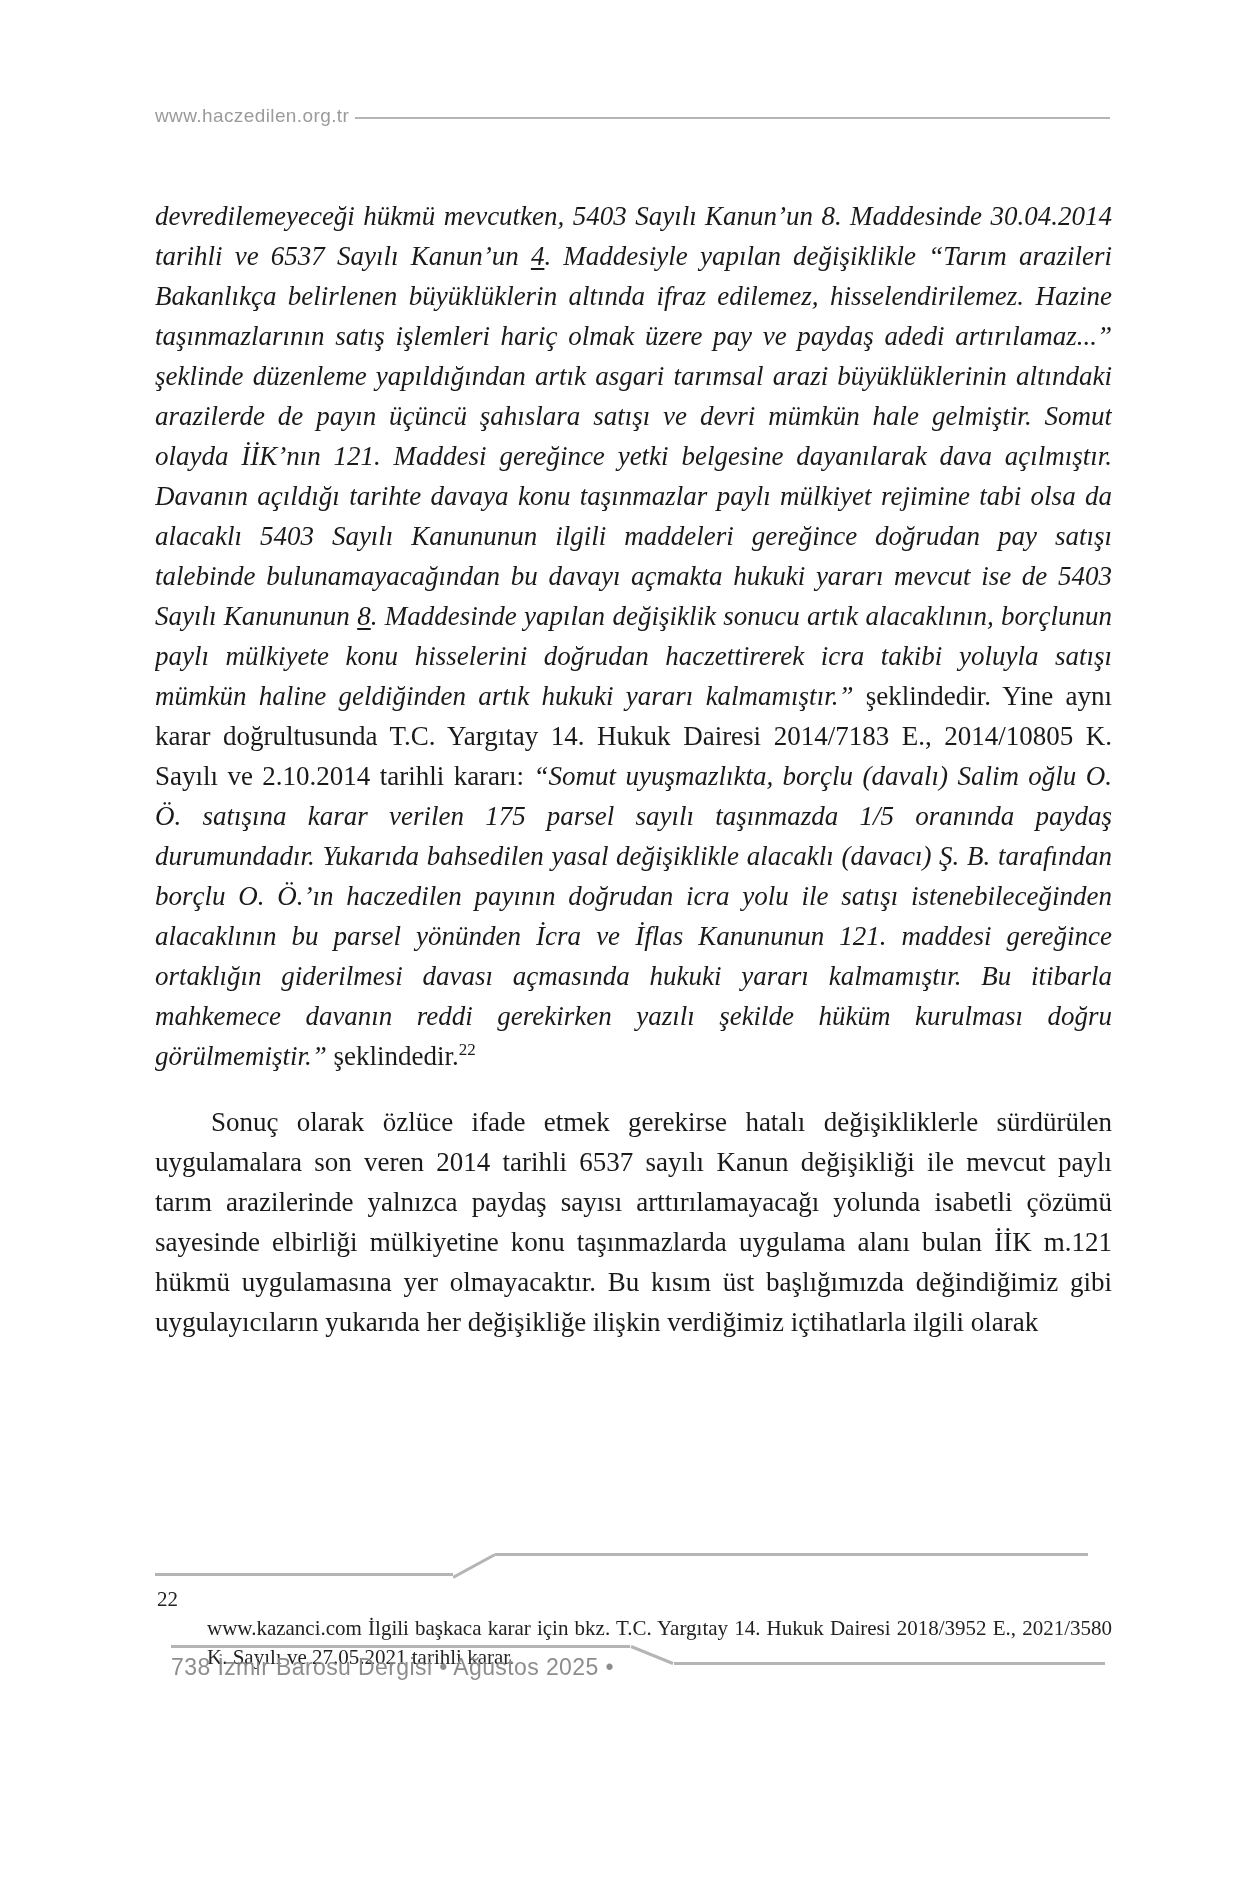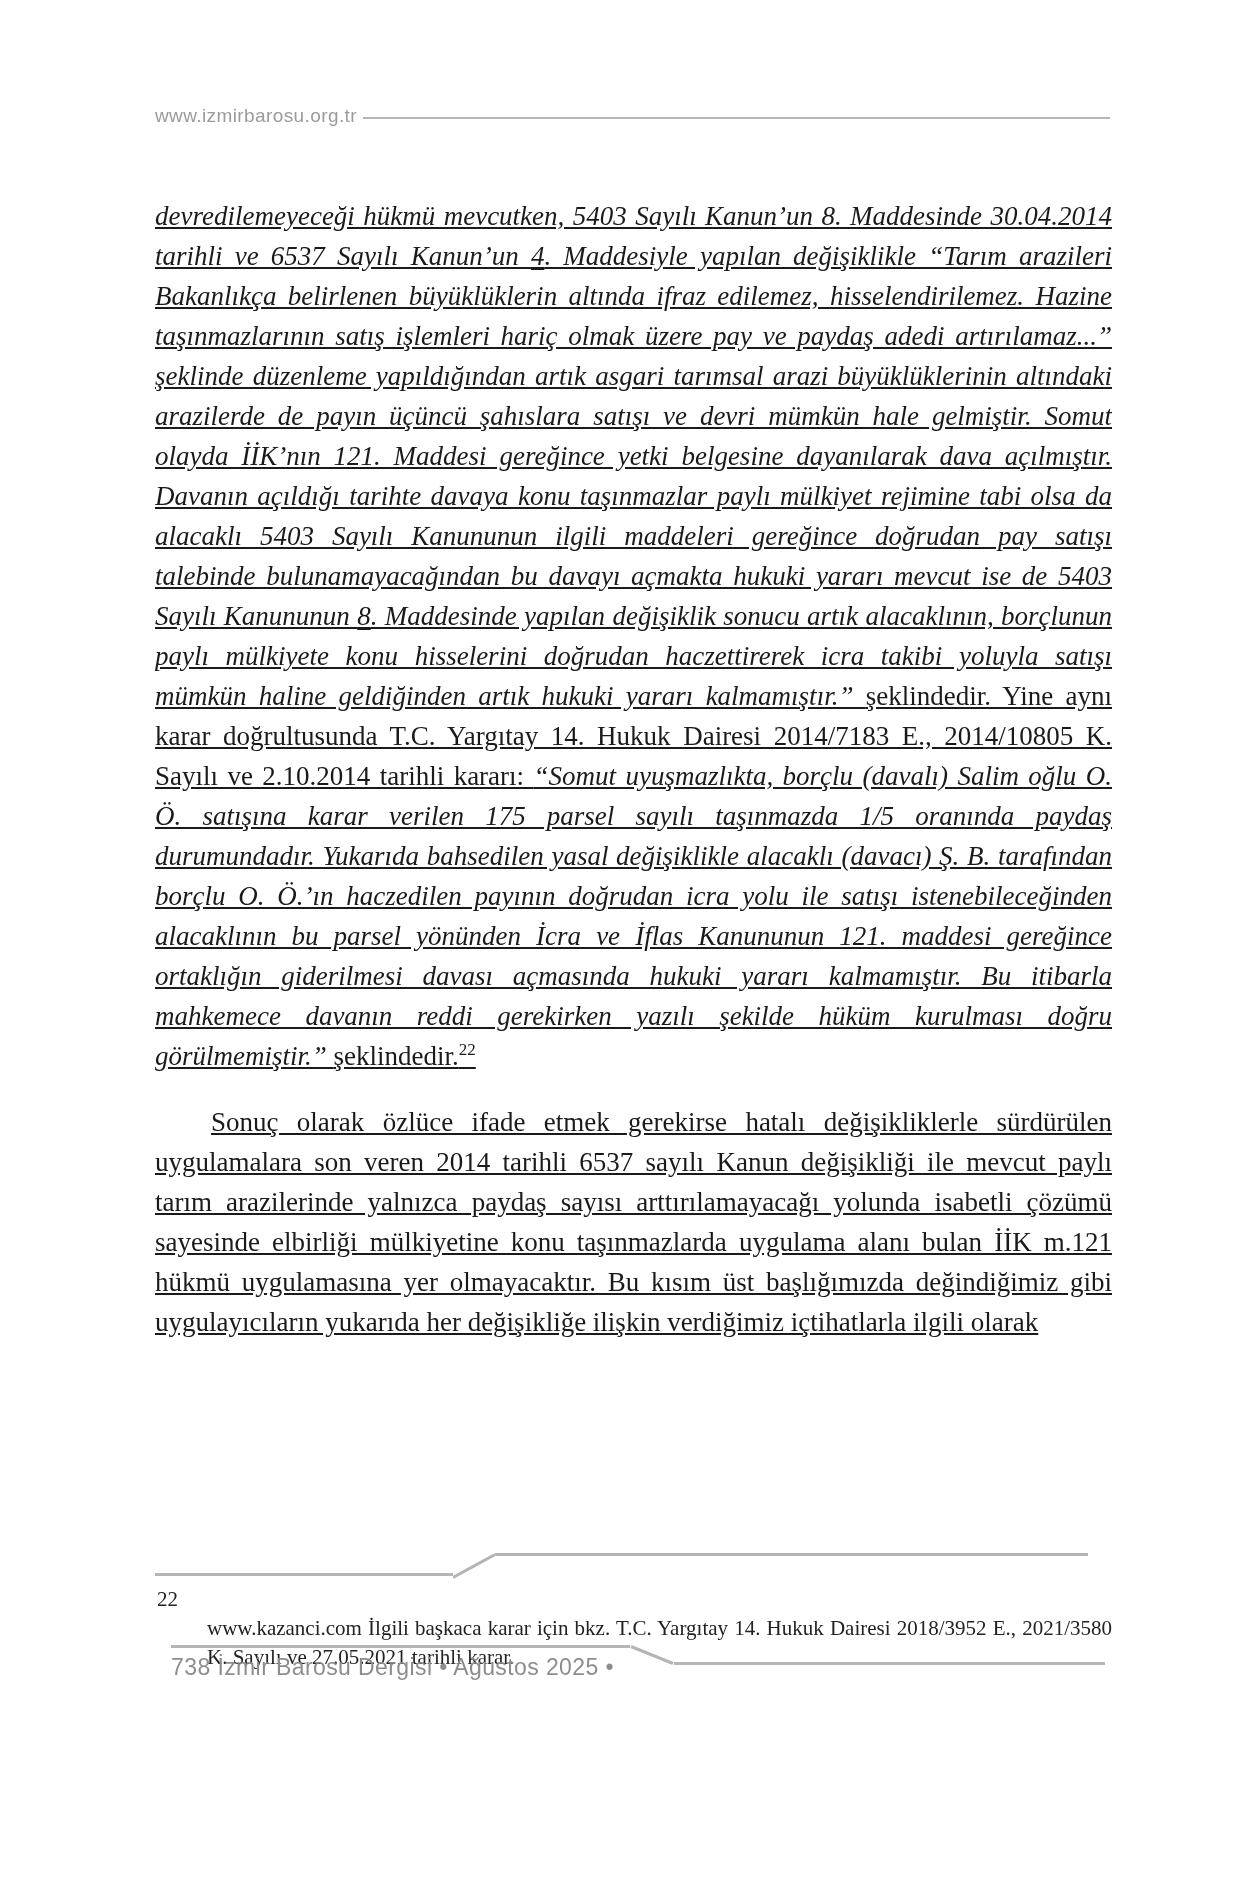--- a/index.html
+++ b/index.html
@@ -27,21 +27,21 @@
   }
   .header-rule{flex:1;height:2px;background:var(--rule);margin-left:6px;margin-top:3px;}
 
   
   .body-text{
     position:absolute;left:155px;top:196px;width:957px;
     max-height:1354px;overflow:hidden;
     font-size:27px;line-height:40px;color:var(--ink);
     text-align:justify;
   }
-  .para{margin:0;text-decoration:underline;}
+  .para{margin:0;}
   .para-indent{margin-top:26px;text-indent:56px;}
   .it{font-style:italic;}
   .up{font-style:normal;}
   .u{text-decoration:underline;text-underline-offset:3px;}
   sup.fnref{font-size:17px;line-height:0;vertical-align:super;font-style:normal;}
 
   
   .fn-sep{
     position:absolute;left:155px;right:172px;top:1553px;height:26px;
     display:flex;align-items:flex-start;
@@ -74,21 +74,21 @@
   .footer-diag{flex:0 0 auto;}
   .footer-diag line{stroke:var(--rule);stroke-width:3;}
   .footer-right{flex:1;height:17px;border-bottom:3px solid var(--rule);}
 </style>
 </head>
 <body>
 
 <div class="page">
 
   <header class="page-header">
-    <span class="header-url">www.izmirbarosu.org.tr</span>
+    <span class="header-url">www.haczedilen.org.tr</span>
     <span class="header-rule"></span>
   </header>
 
   <main class="body-text">
     <p class="para"><span class="it">devredilemeyeceği hükmü mevcutken, 5403 Sayılı Kanun’un 8. Maddesinde 30.04.2014 tarihli ve 6537 Sayılı Kanun’un </span><span class="it u">4</span><span class="it">. Maddesiyle yapılan değişiklikle “Tarım arazileri Bakanlıkça belirlenen büyüklüklerin altında ifraz edilemez, hisselendirilemez. Hazine taşınmazlarının satış işlemleri hariç olmak üzere pay ve paydaş adedi artırılamaz...” şeklinde düzenleme yapıldığından artık asgari tarımsal arazi büyüklüklerinin altındaki arazilerde de payın üçüncü şahıslara satışı ve devri mümkün hale gelmiştir. Somut olayda İİK’nın 121. Maddesi gereğince yetki belgesine dayanılarak dava açılmıştır. Davanın açıldığı tarihte davaya konu taşınmazlar paylı mülkiyet rejimine tabi olsa da alacaklı 5403 Sayılı Kanununun ilgili maddeleri gereğince doğrudan pay satışı talebinde bulunamayacağından bu davayı açmakta hukuki yararı mevcut ise de 5403 Sayılı Kanununun </span><span class="it u">8</span><span class="it">. Maddesinde yapılan değişiklik sonucu artık alacaklının, borçlunun paylı mülkiyete konu hisselerini doğrudan haczettirerek icra takibi yoluyla satışı mümkün haline geldiğinden artık hukuki yararı kalmamıştır.” </span><span class="up">şeklindedir. Yine aynı karar doğrultusunda T.C. Yargıtay 14. Hukuk Dairesi 2014/7183 E., 2014/10805 K. Sayılı ve 2.10.2014 tarihli kararı: </span><span class="it">“Somut uyuşmazlıkta, borçlu (davalı) Salim oğlu O. Ö. satışına karar verilen 175 parsel sayılı taşınmazda 1/5 oranında paydaş durumundadır. Yukarıda bahsedilen yasal değişiklikle alacaklı (davacı) Ş. B. tarafından borçlu O. Ö.’ın haczedilen payının doğrudan icra yolu ile satışı istenebileceğinden alacaklının bu parsel yönünden İcra ve İflas Kanununun 121. maddesi gereğince ortaklığın giderilmesi davası açmasında hukuki yararı kalmamıştır. Bu itibarla mahkemece davanın reddi gerekirken yazılı şekilde hüküm kurulması doğru görülmemiştir.” </span><span class="up">şeklindedir.</span><sup class="fnref">22</sup></p>
 
     <p class="para para-indent">Sonuç olarak özlüce ifade etmek gerekirse hatalı değişikliklerle sürdürülen uygulamalara son veren 2014 tarihli 6537 sayılı Kanun değişikliği ile mevcut paylı tarım arazilerinde yalnızca paydaş sayısı arttırılamayacağı yolunda isabetli çözümü sayesinde elbirliği mülkiyetine konu taşınmazlarda uygulama alanı bulan İİK m.121 hükmü uygulamasına yer olmayacaktır. Bu kısım üst başlığımızda değindiğimiz gibi uygulayıcıların yukarıda her değişikliğe ilişkin verdiğimiz içtihatlarla ilgili olarak</p>
   </main>
 
   <div class="fn-sep">

